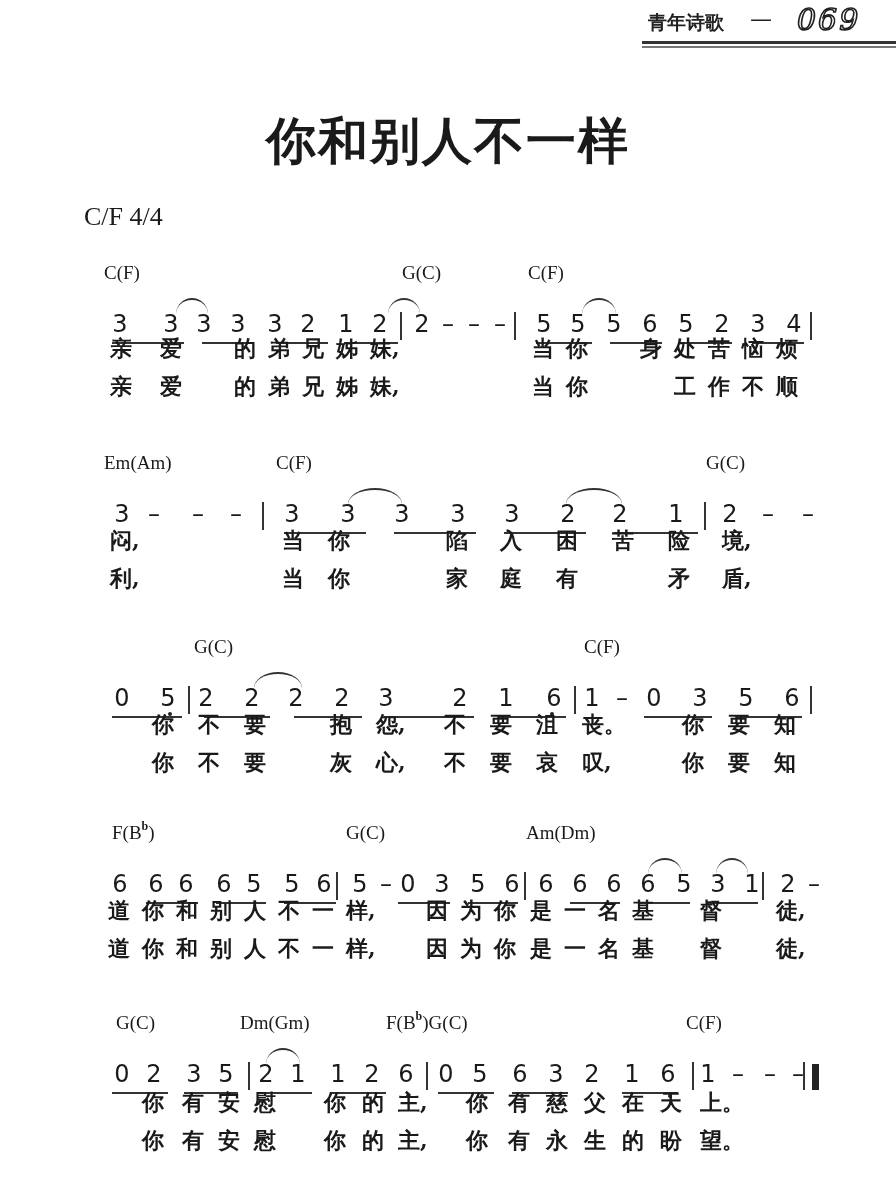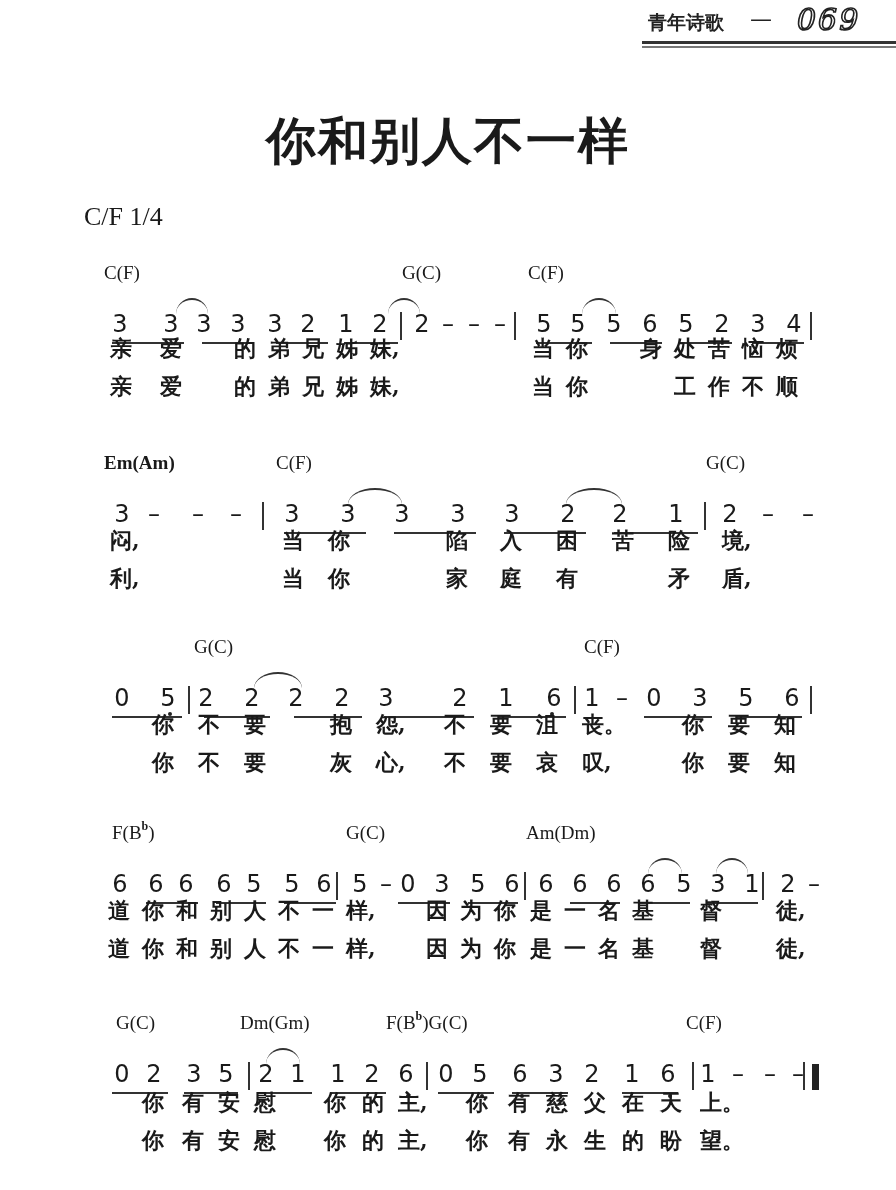--- a/index.html
+++ b/index.html
@@ -28,21 +28,21 @@
 
 <div class="header">
   <span class="header-text">青年诗歌</span>
   <span class="header-dash">—</span>
   <span class="header-num">069</span>
   <div class="header-rule1"></div>
   <div class="header-rule2"></div>
 </div>
 
 <div class="title">你和别人不一样</div>
-<div class="meta">C/F 1/4</div>
+<div class="meta">C/F 4/4</div>
 
 <div id="score">
     <div class="system" style="top: 262px; height: 190px;">
       <div class="chord" style="left: 104px;">C(F)</div>
       <div class="chord" style="left: 402px;">G(C)</div>
       <div class="chord" style="left: 528px;">C(F)</div>
       <div class="note" style="left: 110px;">3</div>
       <div class="note" style="left: 161px;">3</div>
       <div class="note" style="left: 194px;">3</div>
       <div class="note" style="left: 228px;">3</div>
@@ -98,21 +98,21 @@
       <div class="ly" style="left: 336px; top: 110px; width: auto;">姊</div>
       <div class="ly" style="left: 370px; top: 110px; width: auto;">妹,</div>
       <div class="ly" style="left: 532px; top: 110px; width: auto;">当</div>
       <div class="ly" style="left: 566px; top: 110px; width: auto;">你</div>
       <div class="ly" style="left: 674px; top: 110px; width: auto;">工</div>
       <div class="ly" style="left: 708px; top: 110px; width: auto;">作</div>
       <div class="ly" style="left: 742px; top: 110px; width: auto;">不</div>
       <div class="ly" style="left: 776px; top: 110px; width: auto;">顺</div>
     </div>
     <div class="system" style="top: 452px; height: 190px;">
-      <div class="chord" style="left: 104px; font-weight: bold;">Em(Am)</div>
+      <div class="chord" style="left: 104px;">Em(Am)</div>
       <div class="chord" style="left: 276px;">C(F)</div>
       <div class="chord" style="left: 706px;">G(C)</div>
       <div class="note" style="left: 112px;">3</div>
       <div class="note" style="left: 144px;">–</div>
       <div class="note" style="left: 188px;">–</div>
       <div class="note" style="left: 226px;">–</div>
       <div class="note" style="left: 282px;">3</div>
       <div class="note" style="left: 338px;">3</div>
       <div class="note" style="left: 392px;">3</div>
       <div class="note" style="left: 448px;">3</div>

